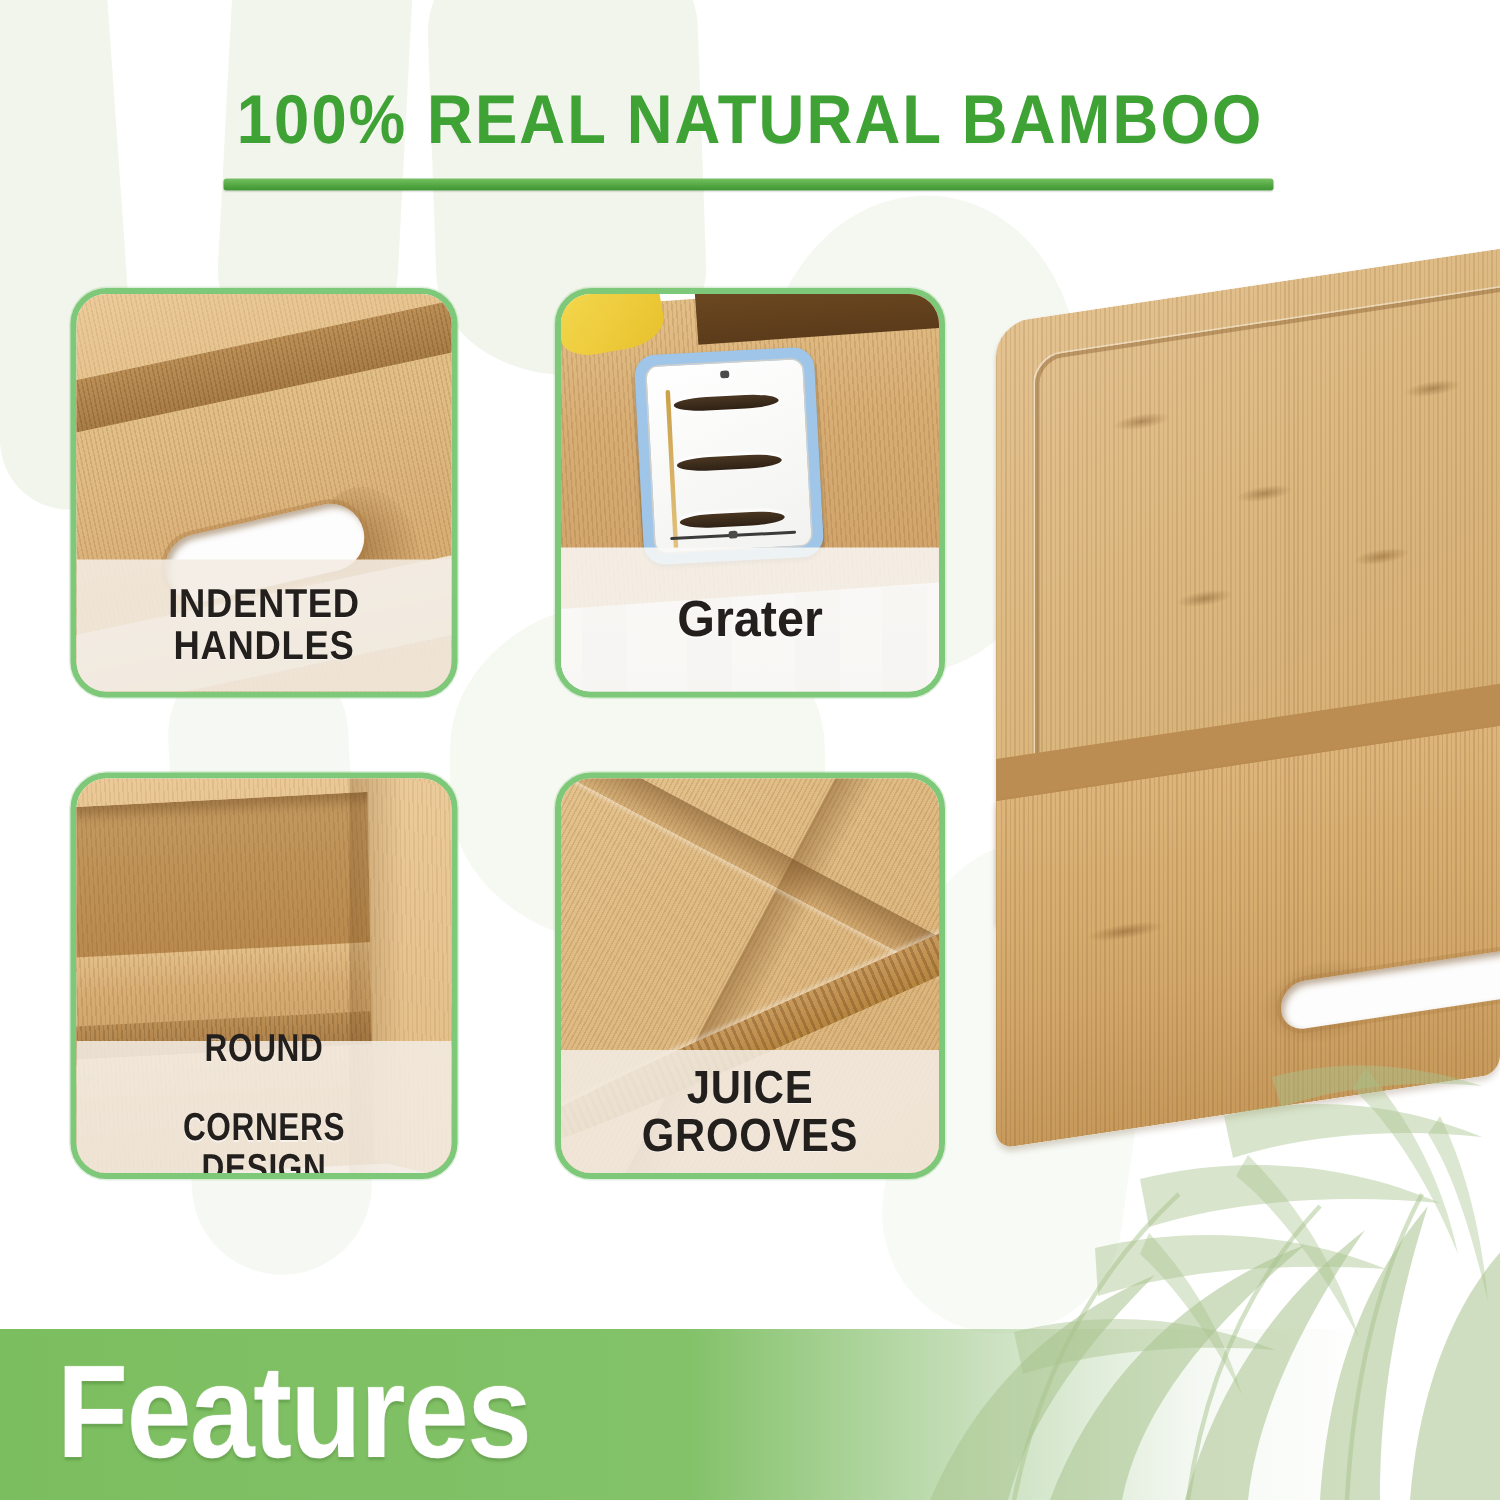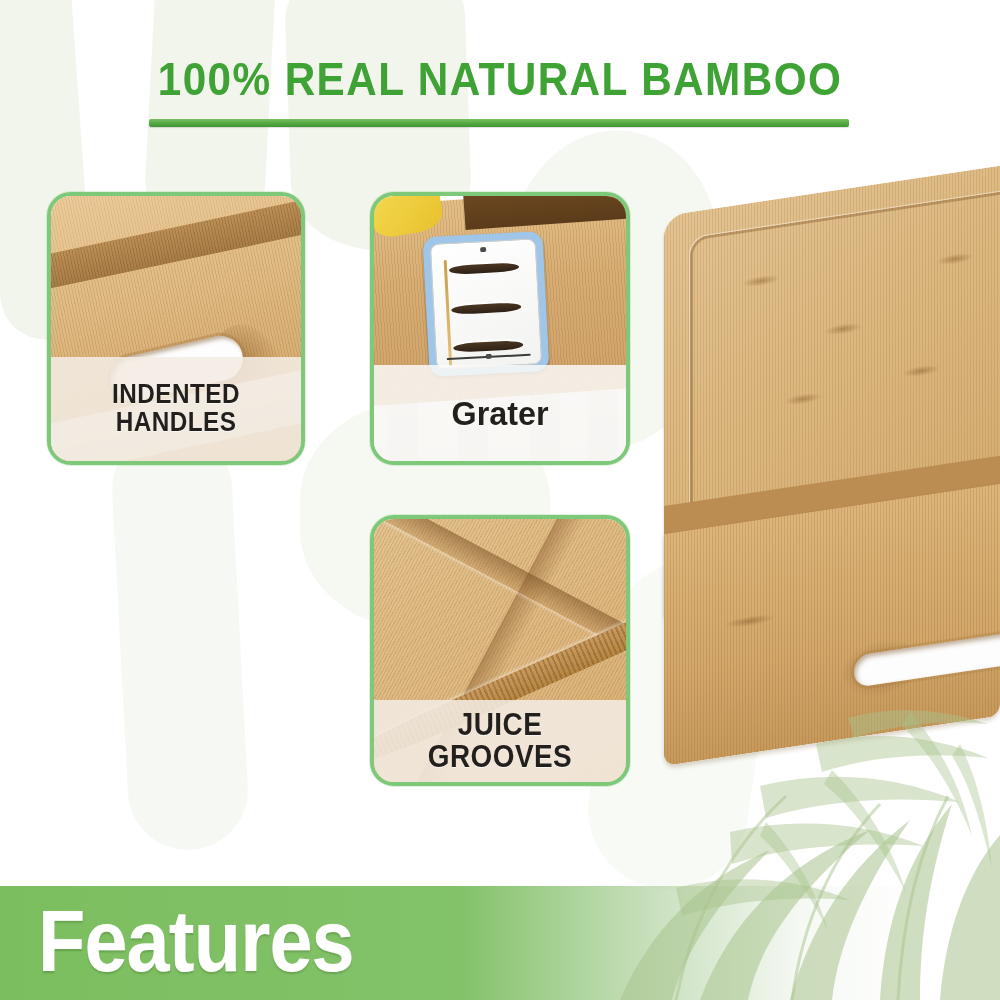--- a/index.html
+++ b/index.html
@@ -74,21 +74,21 @@
     transform:scaleX(.9);
     display:block;
     text-shadow:0 1px 0 rgba(255,255,255,.55);
   }
 
   #card-handles  { left:47px;  top:192px; width:258px; height:273px; }
   #card-grater   { left:370px; top:192px; width:260px; height:273px;text-decoration:underline; }
   #card-corners  { left:47px;  top:515px; width:258px; height:271px; }
   #card-grooves  { left:370px; top:515px; width:260px; height:271px; }
 
-  #card-handles .card-label { height:104px;justify-content:flex-end; }
+  #card-handles .card-label { height:88px;justify-content:flex-end; }
   #card-handles .card-label span { font-size:27px; letter-spacing:.5px; }
   #card-grater  .card-label { height:96px; background:rgba(250,249,247,.86); }
   #card-grater  .card-label span { font-size:34px; transform:scaleX(.95); }
   #card-corners .card-label { height:88px; }
   #card-corners .card-label span { font-size:26px; letter-spacing:.5px; }
   #card-grooves .card-label { height:82px; }
   #card-grooves .card-label span { font-size:31px; letter-spacing:.5px; }
 
   
   .wood {
@@ -356,20 +356,37 @@
           <div id="c2-innerline"></div>
           <div id="c2-rivet-bot"></div>
         </div>
       </div>
     </div>
     <div class="card-label">
       <span>Grater</span>
     </div>
   </div>
 
+  <div class="card" id="card-corners">
+    <div class="card-photo">
+      <div class="wood light" id="c3-top"></div>
+      <div id="c3-recess"></div>
+      <div class="wood" id="c3-edge1"></div>
+      <div class="wood dark" id="c3-edge2"></div>
+      <div class="wood" id="c3-edge3"></div>
+      <div class="wood light" id="c3-side"></div>
+      <div id="c3-corner"></div>
+    </div>
+    <div class="card-label">
+      <span>
+        <span>ROUND</span><br>
+        <span>CORNERS DESIGN</span>
+      </span>
+    </div>
+  </div>
 
   <div class="card" id="card-grooves">
     <div class="card-photo">
       <div id="c4-base"></div>
       <div id="c4-surf"></div>
       <div id="c4-ridge"></div>
       <div id="c4-groove"></div>
       <div id="c4-groove2"></div>
     </div>
     <div class="card-label">

